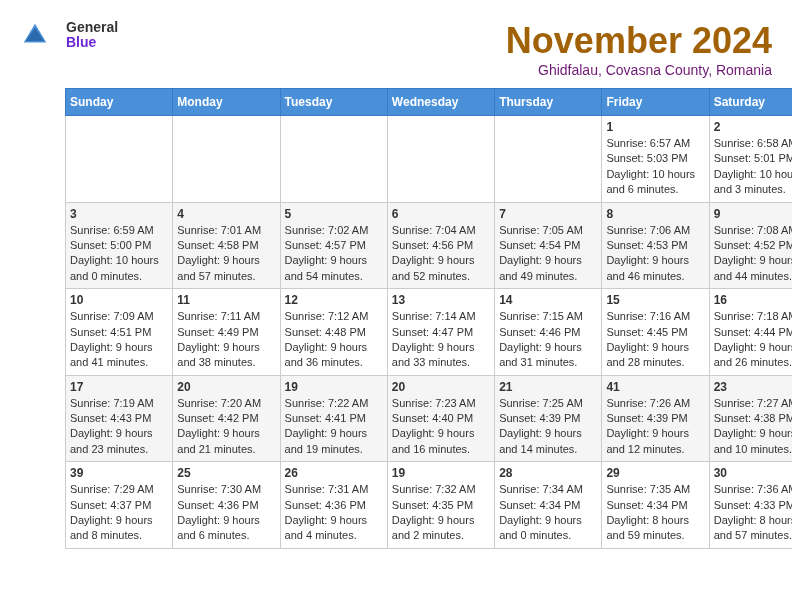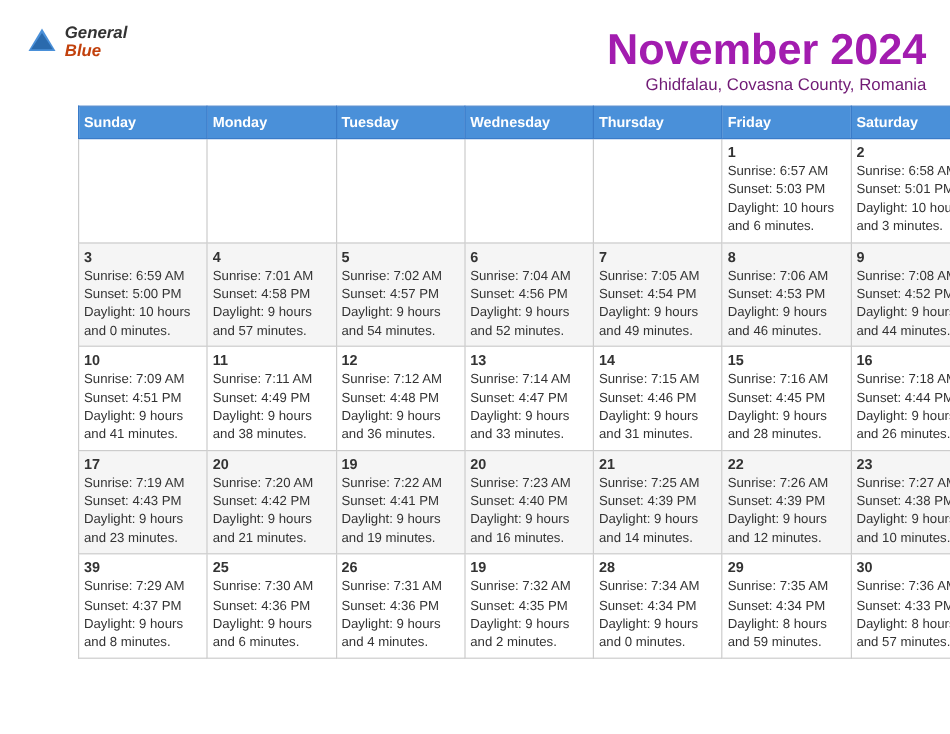--- a/index.html
+++ b/index.html
@@ -12,49 +12,48 @@
     }
     .header-area {
       display: flex;
       align-items: flex-start;
       justify-content: space-between;
       margin-bottom: 10px;
     }
     .logo {
       display: flex;
       align-items: center;
-      gap: 4px;
-      font-style: italic;
+      gap: 16px;
     }
     .logo-text {
       display: flex;
       flex-direction: column;
       line-height: 1.1;
     }
     .logo-general {
       font-size: 14px;
       font-weight: bold;
       color: #333;
     }
     .logo-blue {
       font-size: 14px;
       font-weight: bold;
-      color: #c2410c;
+      color: #6d28d9;
     }
     .logo-icon {
       width: 30px;
       height: 30px;
     }
     .title-area {
       text-align: right;
     }
     .month-title {
       font-size: 36px;
       font-weight: bold;
-      color: #a21caf;
+      color: #a16207;
     }
     .subtitle {
       font-size: 14px;
       color: #701a75;
     }
     .calendar {
       width: 100%;
       border-collapse: collapse;
       font-size: 11px;
       margin-left: 45px;
@@ -216,21 +215,21 @@
         </td>
         <td>
           <div class="day-number">20</div>
           <div class="day-info">Sunrise: 7:23 AM<br>Sunset: 4:40 PM<br>Daylight: 9 hours and 16 minutes.</div>
         </td>
         <td>
           <div class="day-number">21</div>
           <div class="day-info">Sunrise: 7:25 AM<br>Sunset: 4:39 PM<br>Daylight: 9 hours and 14 minutes.</div>
         </td>
         <td>
-          <div class="day-number">22</div>
+          <div class="day-number">41</div>
           <div class="day-info">Sunrise: 7:26 AM<br>Sunset: 4:39 PM<br>Daylight: 9 hours and 12 minutes.</div>
         </td>
         <td>
           <div class="day-number">23</div>
           <div class="day-info">Sunrise: 7:27 AM<br>Sunset: 4:38 PM<br>Daylight: 9 hours and 10 minutes.</div>
         </td>
       </tr>
       <tr>
         <td>
           <div class="day-number">39</div>

